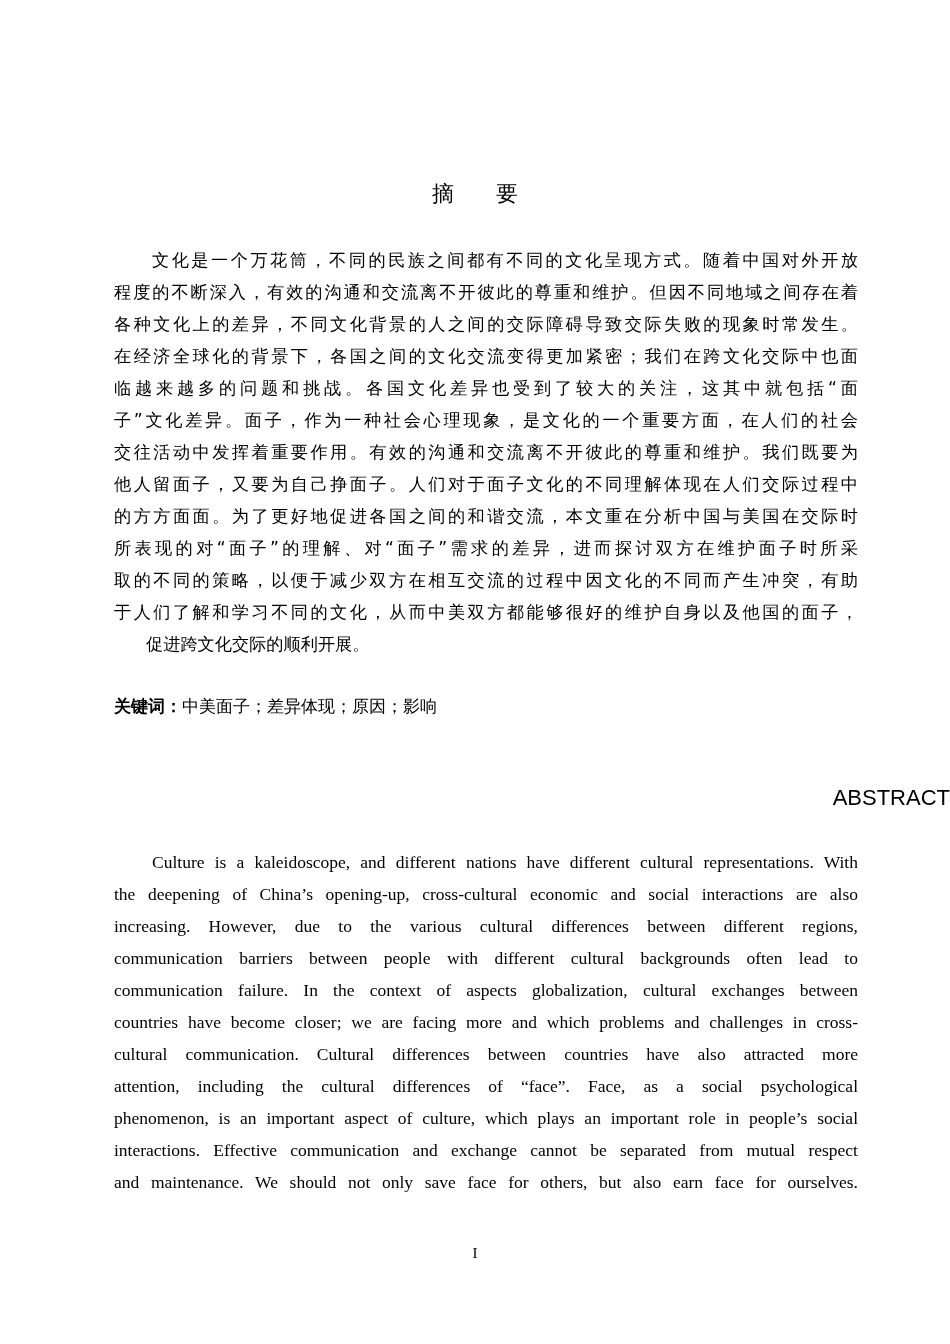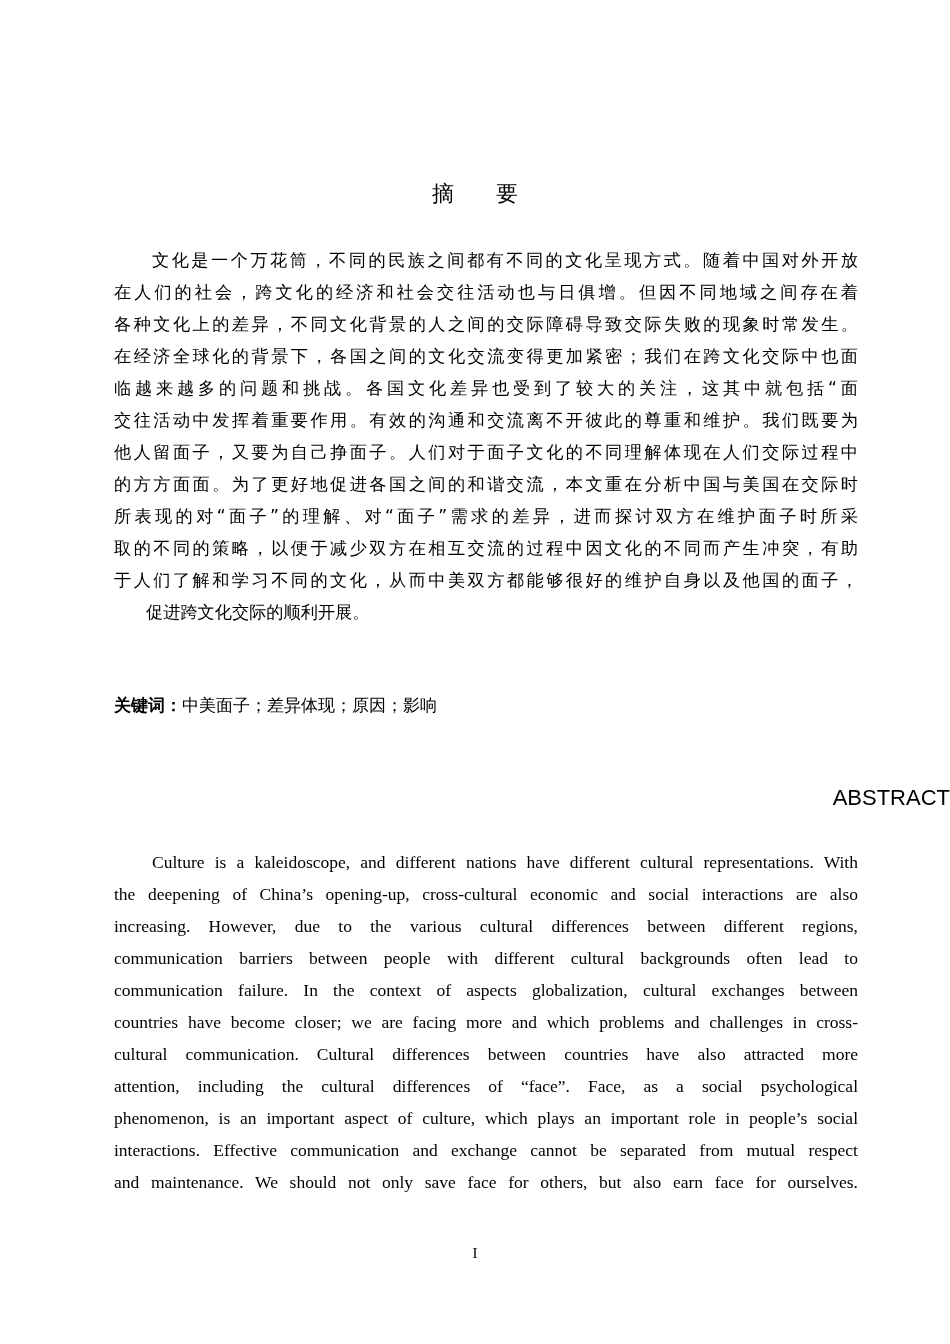--- a/index.html
+++ b/index.html
@@ -50,21 +50,21 @@
       text-align: justify;
       text-align-last: justify;
       overflow: hidden;
     }
     .cn-line.last { text-align-last: left; margin-left: 32px; }
     .cn-line.first { padding-left: 38px; }
     .keywords {
       position: absolute;
       top: 691px;
       left: 114px;
-      font-family: Liberation Mono, monospace;
+      font-family: Liberation Serif, serif;
       font-size: 17px;
       line-height: 32px;
       white-space: nowrap;
     }
     .keywords .kw-label { font-weight: bold; }
     .en-title {
       position: absolute;
       top: 782px;
       left: 0;
       width: 950px;
@@ -105,24 +105,25 @@
 <body>
 
 <div class="page">
 
   <div class="cn-title">
     <span>摘</span><span class="gap"></span><span>要</span>
   </div>
 
   <div class="cn-body">
     <span class="cn-line first">文化是一个万花筒，不同的民族之间都有不同的文化呈现方式。随着中国对外开放</span>
-    <span class="cn-line">在人们的社会，跨文化的经济和社会交往活动也与日俱增。但因不同地域之间存在着</span>
+    <span class="cn-line">程度的不断深入，有效的沟通和交流离不开彼此的尊重和维护。但因不同地域之间存在着</span>
     <span class="cn-line">各种文化上的差异，不同文化背景的人之间的交际障碍导致交际失败的现象时常发生。</span>
     <span class="cn-line">在经济全球化的背景下，各国之间的文化交流变得更加紧密；我们在跨文化交际中也面</span>
     <span class="cn-line">临越来越多的问题和挑战。各国文化差异也受到了较大的关注，这其中就包括“面</span>
+    <span class="cn-line">子”文化差异。面子，作为一种社会心理现象，是文化的一个重要方面，在人们的社会</span>
     <span class="cn-line">交往活动中发挥着重要作用。有效的沟通和交流离不开彼此的尊重和维护。我们既要为</span>
     <span class="cn-line">他人留面子，又要为自己挣面子。人们对于面子文化的不同理解体现在人们交际过程中</span>
     <span class="cn-line">的方方面面。为了更好地促进各国之间的和谐交流，本文重在分析中国与美国在交际时</span>
     <span class="cn-line">所表现的对“面子”的理解、对“面子”需求的差异，进而探讨双方在维护面子时所采</span>
     <span class="cn-line">取的不同的策略，以便于减少双方在相互交流的过程中因文化的不同而产生冲突，有助</span>
     <span class="cn-line">于人们了解和学习不同的文化，从而中美双方都能够很好的维护自身以及他国的面子，</span>
     <span class="cn-line last">促进跨文化交际的顺利开展。</span>
   </div>
 
   <div class="keywords">

